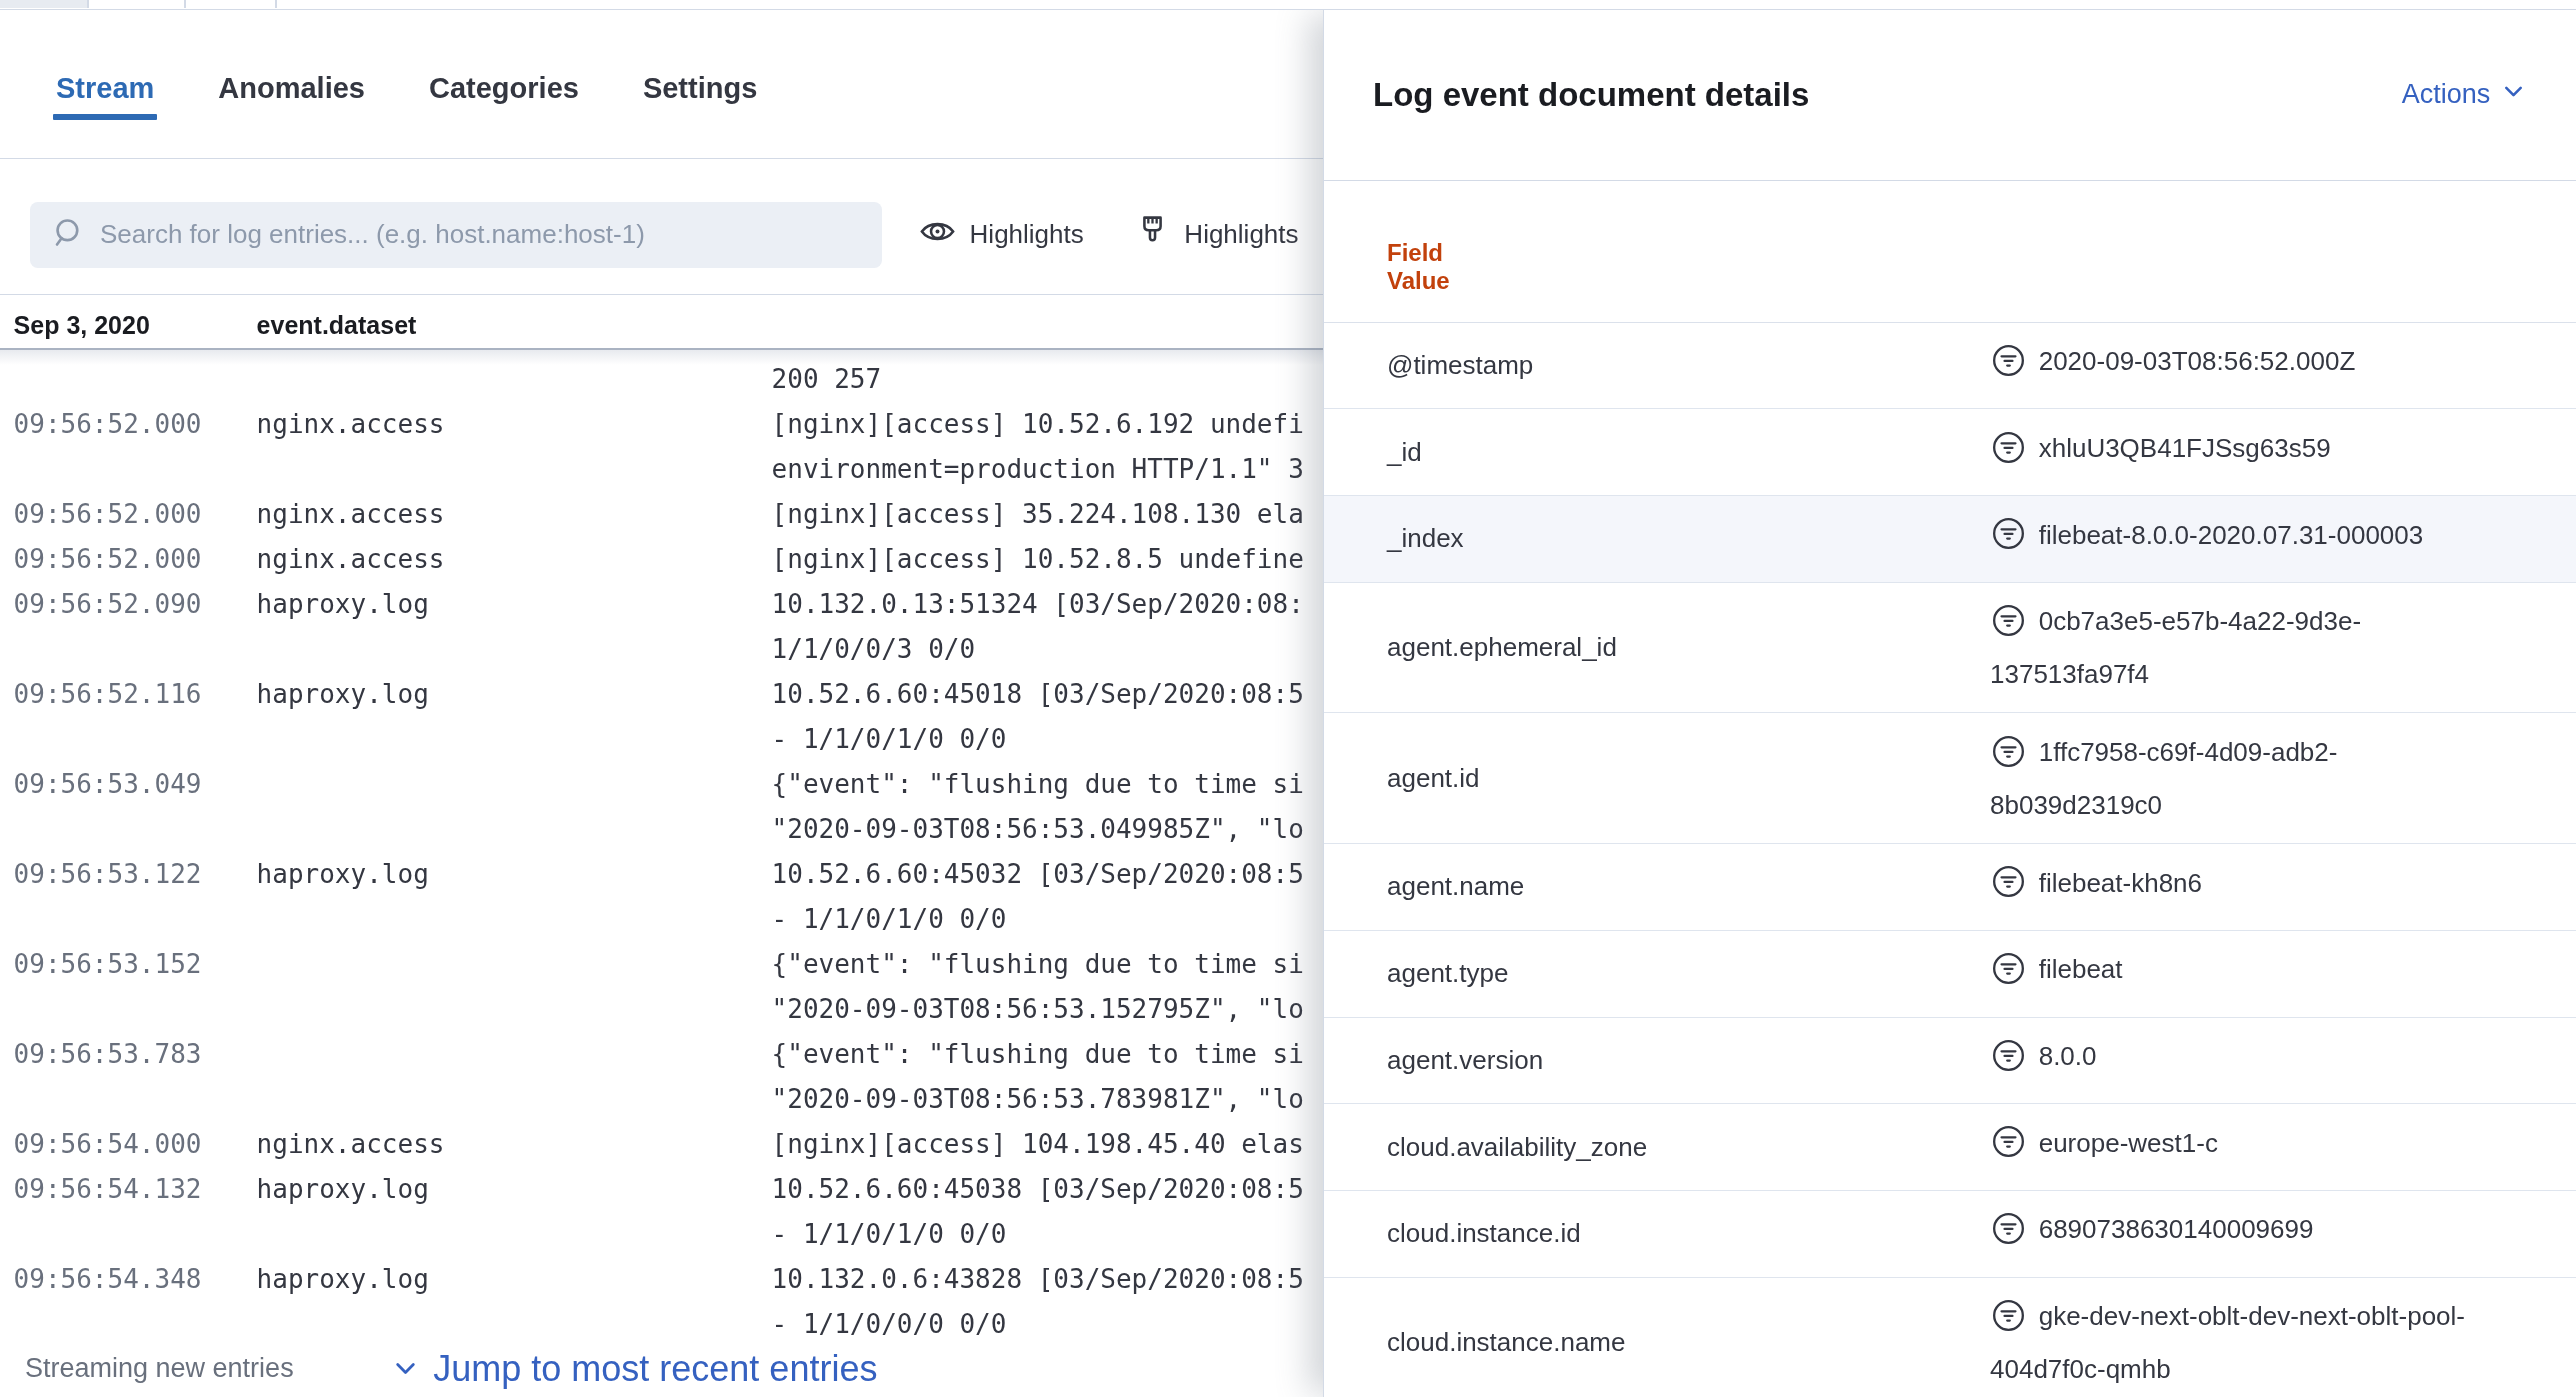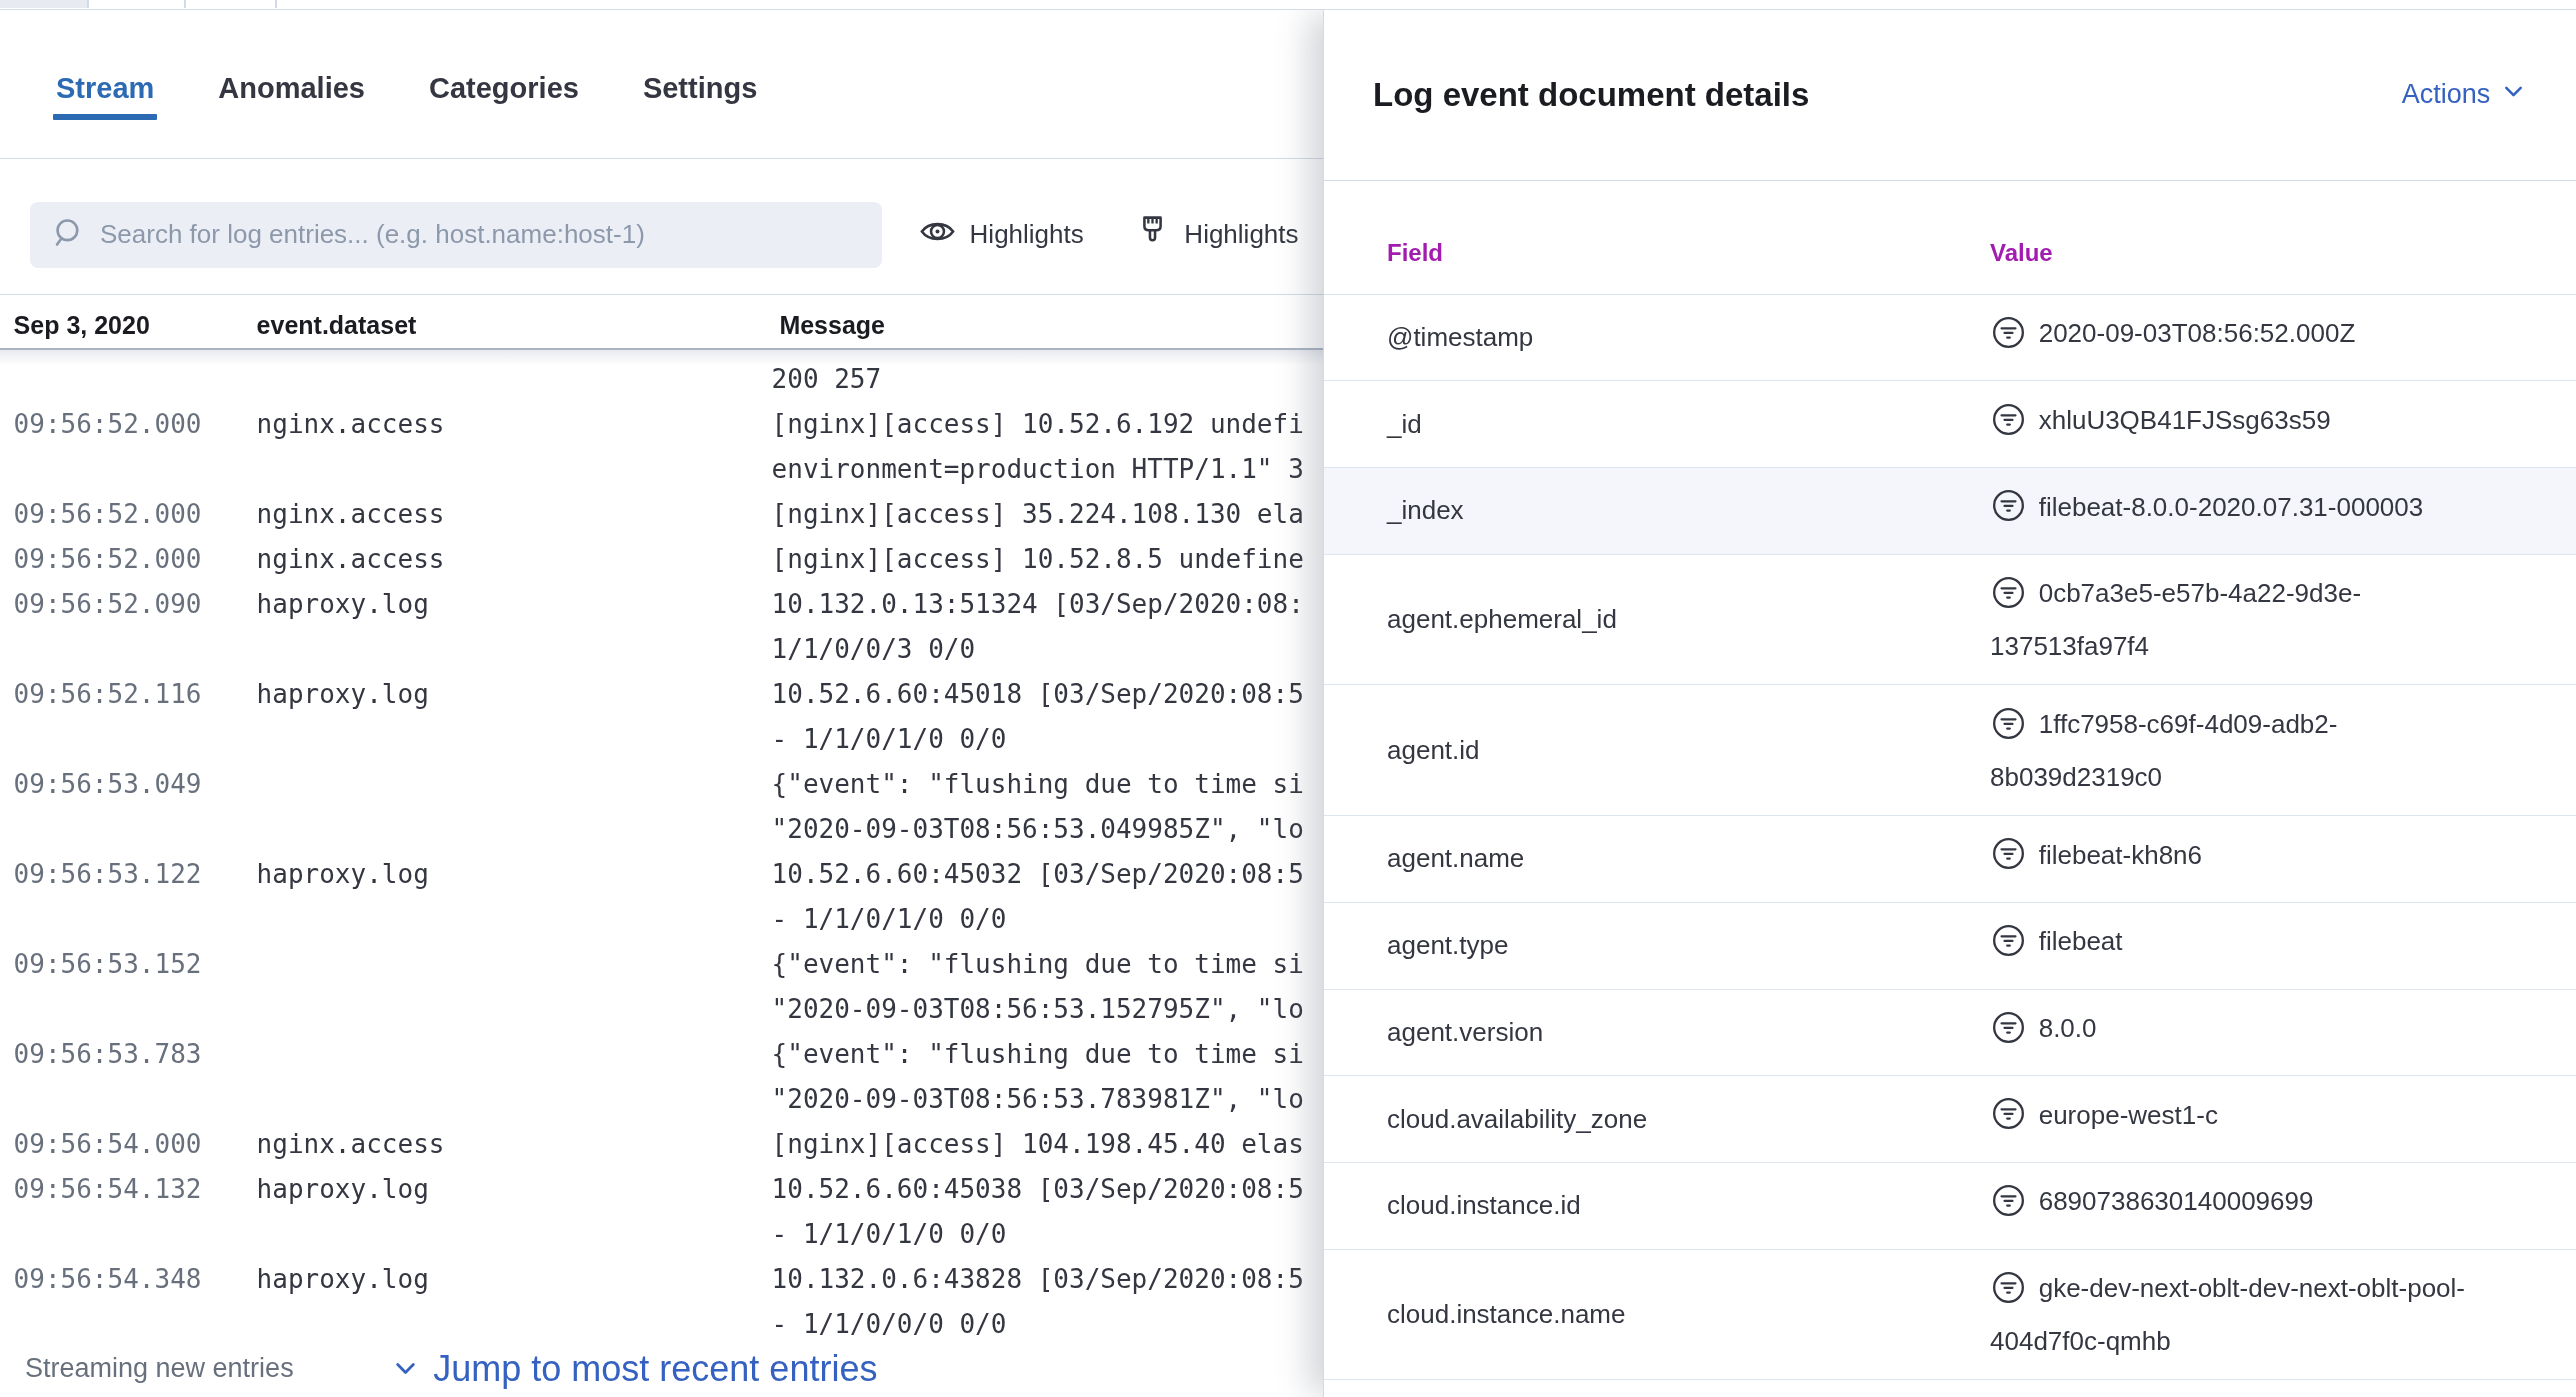--- a/index.html
+++ b/index.html
@@ -63,21 +63,21 @@
   .flyout { position:absolute; left:1323px; top:9.7px; width:1253px; height:1388px; background:#fff;
             border-left:1px solid var(--border,#d3dae6);
             box-shadow:-19.4px 0 31px -3.9px rgba(105,115,130,.30); z-index:20; }
   .fly-header { height:171px; display:flex; align-items:center; justify-content:space-between;
                 padding:0 51px 0 49px; border-bottom:1.9px solid var(--border,#d3dae6);gap:42px; }
   .fly-title { font-size:33px; font-weight:700; color:#1a1c21; }
   .actions-btn { display:flex; align-items:center; gap:11.7px; color:var(--link,#3561c0);
                  font-size:27px; cursor:pointer; }
 
   .fly-table-header { display:flex; padding:58px 44px 27px 63px; border-bottom:1.9px solid #dbe1eb;
-                      font-size:24px; font-weight:700; color:#a21caf; }
+                      font-size:24px; font-weight:700; color:#c2410c;flex-direction:column; }
   .fly-table-header .fh-field { width:603px; flex:none; }
 
   .fly-row { display:flex; align-items:center; padding:16.5px 44px 16.5px 63px; border-bottom:1.9px solid #dfe5ee; }
   .fly-row.highlight { background:var(--row_highlight,#f4f6fb); }
   .fly-field { width:603px; flex:none; font-size:26px; color:#343741; }
   .fly-value { flex:1; font-size:26px; color:#343741; line-height:44px; }
   .fly-value .v-line { white-space:pre; }
   .v-icon { display:inline-block; vertical-align:-8.7px; margin-right:11.7px; cursor:pointer; }
 </style>
 </head>
@@ -131,21 +131,20 @@
       </span>
       <span>Highlights</span>
     </div>
   </div>
 
   <div class="toolbar-divider"></div>
 
   <div class="col-headers">
     <div>Sep 3, 2020</div>
     <div>event.dataset</div>
-    <div class="msg-h">Message</div>
   </div>
   <div class="head-divider"></div>
   <div class="head-shadow"></div>
 
   <div class="log-list">
       <div class="log-entry">
         <div class="cell time"></div>
         <div class="cell dataset"></div>
         <div class="cell msg"><div class="m-line">200 257</div></div>
       </div>

